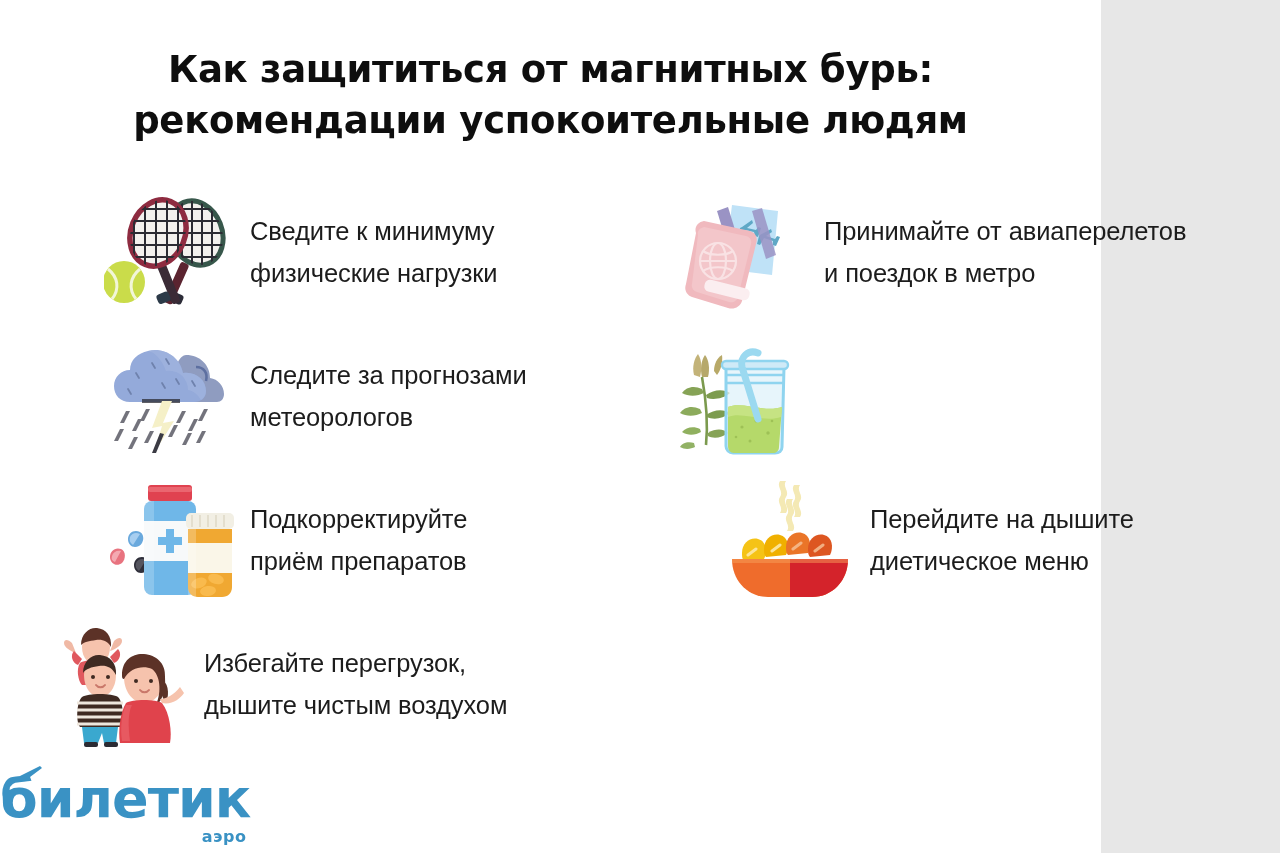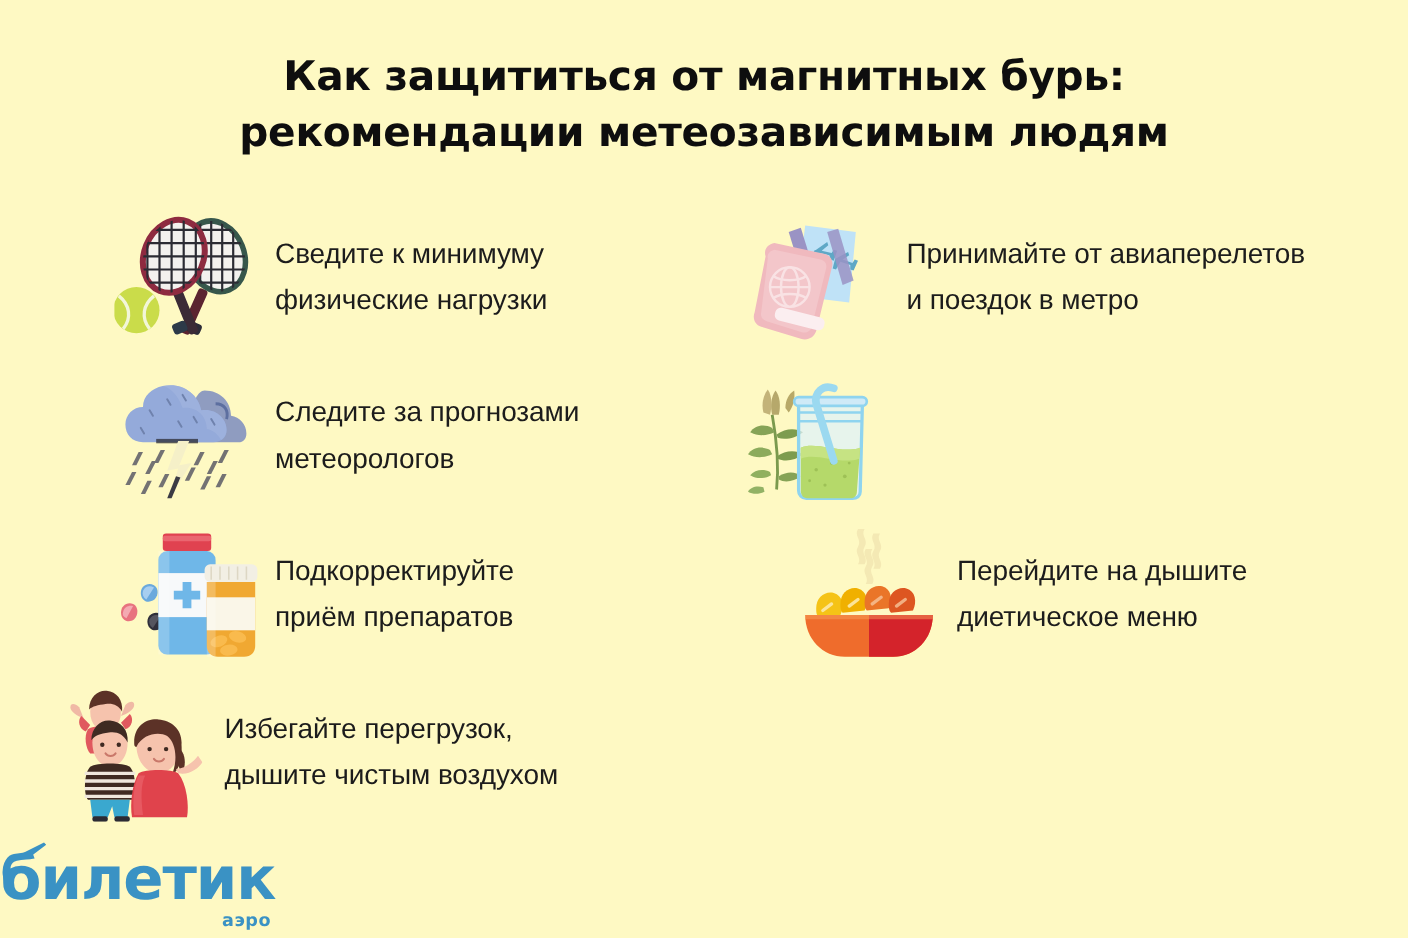--- a/index.html
+++ b/index.html
@@ -9,23 +9,23 @@
   }
   body {
     width: 1280px;
     height: 853px;
     background: #e7e7e7;
     font-family: "Liberation Sans", "DejaVu Sans", sans-serif;
     overflow: hidden;
     position: relative;
   }
   .poster {
-    width: 1280px;
+    width: 1101px;
     height: 853px;
-    background: #fef9c3;
+    background: #ffffff;
     position: relative;
     box-sizing: border-box;
   }
 
   
   .title-block {
     padding-top: 44px;
     text-align: center;
   }
   .title-line {
@@ -112,21 +112,21 @@
     top: -6px;
   }
 </style>
 </head>
 <body>
 
 <div class="poster">
 
   <div class="title-block">
     <div class="title-line">Как защититься от магнитных бурь:</div>
-    <div class="title-line">рекомендации метеозависимым людям</div>
+    <div class="title-line">рекомендации успокоительные людям</div>
   </div>
 
   <div class="tips-grid">
 
     <div class="tip col-left">
       <div class="tip-icon">
         <svg viewBox="0 0 132 126" xmlns="http://www.w3.org/2000/svg">
           <defs>
             <clipPath id="headA">
                 <ellipse cx="54" cy="44" rx="27" ry="34" transform="rotate(22 54 44)"></ellipse>

